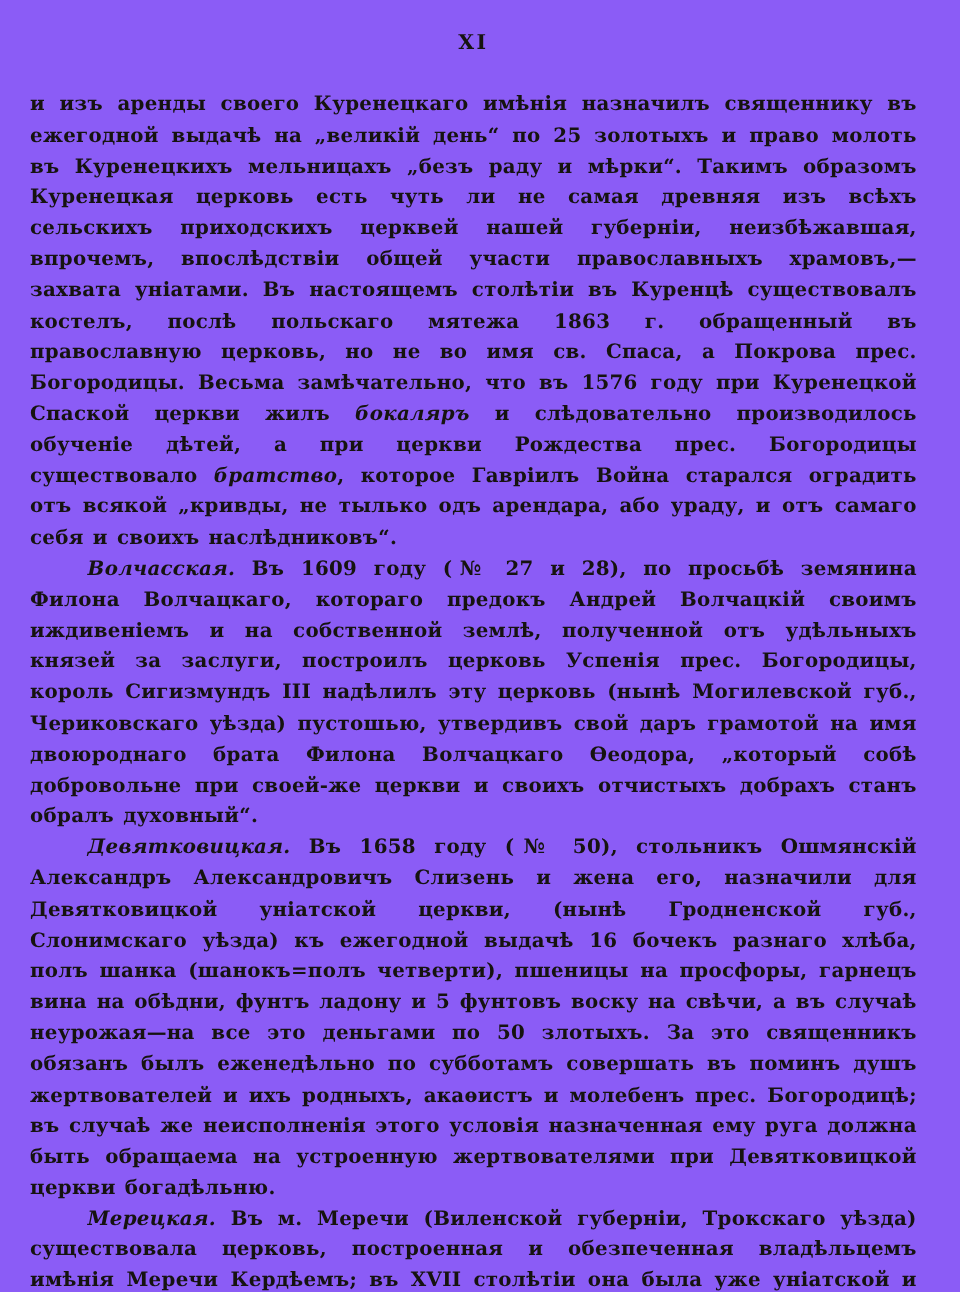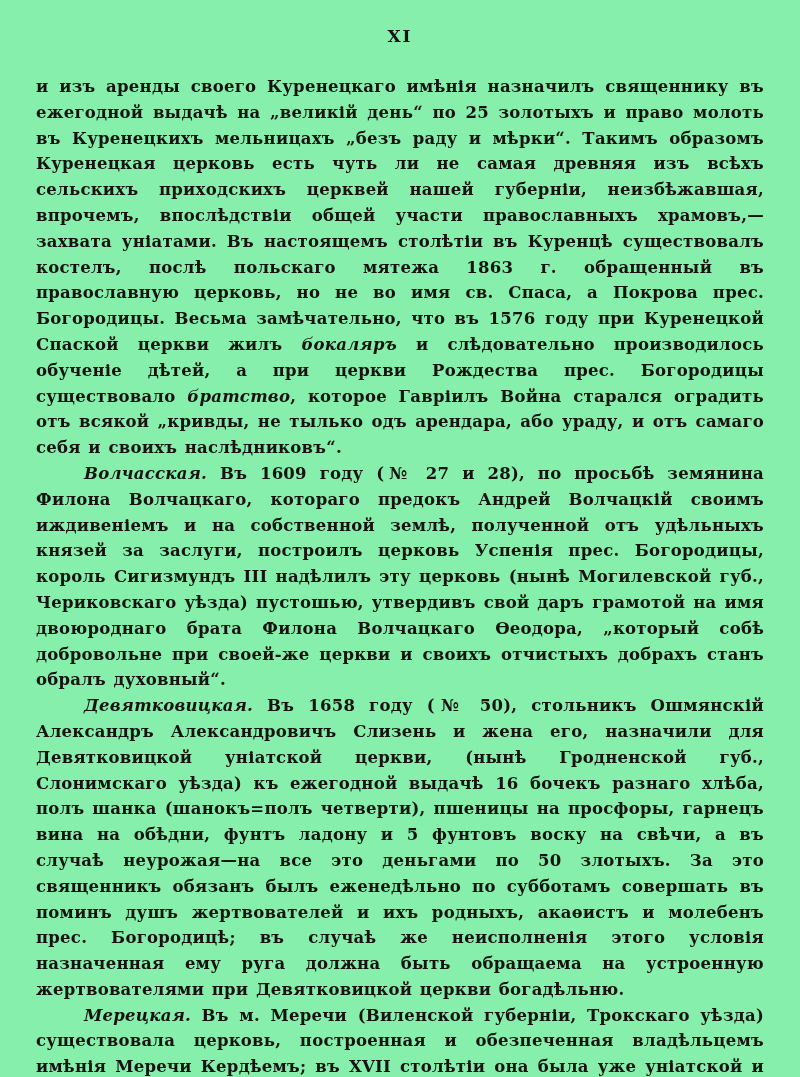--- a/index.html
+++ b/index.html
@@ -5,23 +5,23 @@
   html, body {
     margin: 0;
     padding: 0;
     background: #e9e7e2;
   }
   .book-page {
     position: relative;
     width: 800px;
     height: 1077px;
     margin: 0 auto;
-    background: #86efac;
+    background: #8b5cf6;
     box-sizing: border-box;
-    padding: 26px 36px 30px 36px;
+    padding: 26px 36px 30px 25px;
     font-family: "DejaVu Serif", "Liberation Serif", serif;
     color: #161310;
     overflow: hidden;
   }
   .page-header {
     text-align: center;
     margin: 0 0 28px 0;
   }
   .page-number {
     display: inline-block;

